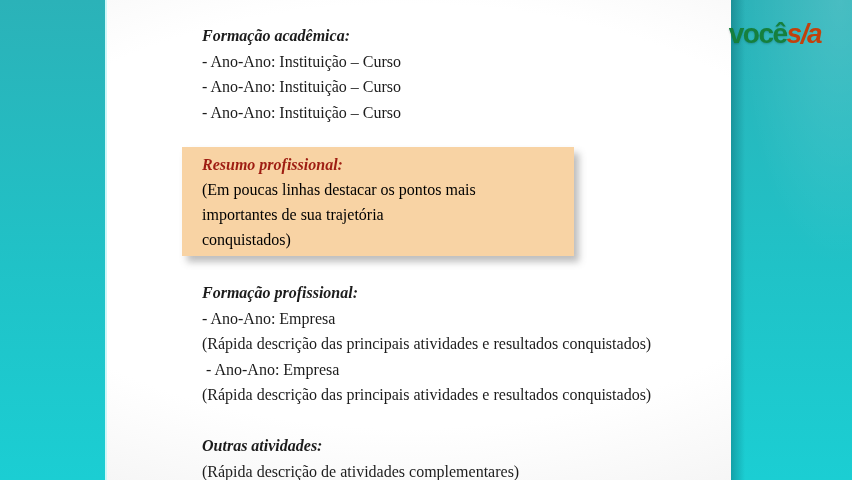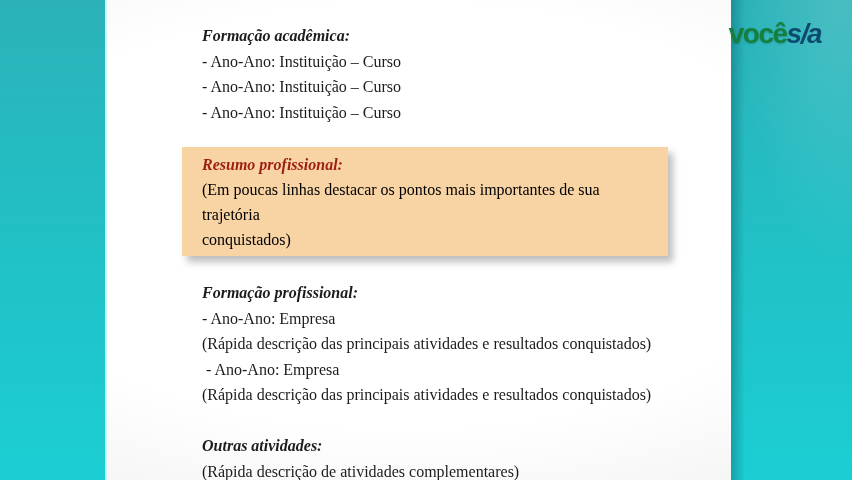--- a/index.html
+++ b/index.html
@@ -36,39 +36,39 @@
     position: absolute; left: 0; top: 0; width: 100%;
     box-sizing: border-box;
     padding: 23px 30px 0 95px;
     font-size: 16px; line-height: 25.5px; color: #1c1c1c;
   }
   .doc p { margin: 0; white-space: pre-wrap; }
   .h { font-weight: bold; font-style: italic; }
 
   .highlight {
     box-sizing: border-box;
-    width: 486px;
+    width: 392px;
     margin: 22px 0 24px -20px;
     padding: 5px 20px 4px 20px;
     background: #f8d3a4;
     box-shadow: 5px 6px 7px rgba(110,110,110,0.45);
     line-height: 25px;
   }
   .highlight .h    { color: #9e1d12; }
   .highlight .body { color: #000000; }
   .gap-lg { margin-top: 25.5px !important; }
 
   .logo {
     position: absolute; top: 20px; right: 31px;
     font-family: "Liberation Sans", sans-serif;
     font-weight: bold; font-size: 28px; letter-spacing: -1.5px;
     line-height: 28px; white-space: nowrap;
   }
   .logo .voce { color: #15803d; text-shadow: 0 1px 2px rgba(0,40,45,0.25); }
-  .logo .sa   { color: #0c4a6e; font-style: italic; }
+  .logo .sa   { color: #c2410c; font-style: italic; }
 </style>
 </head>
 <body>
 
 <div class="stage">
 
   <div class="bg left"></div>
 
   <div class="page">
     <div class="doc">

